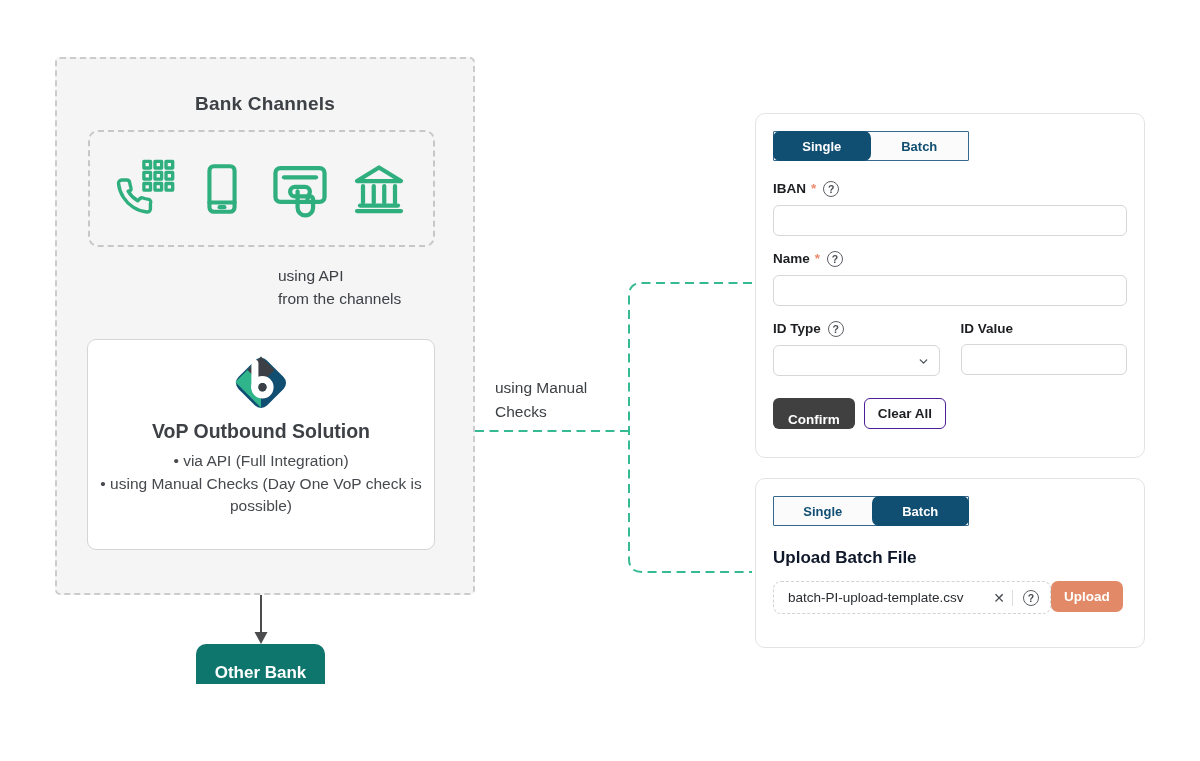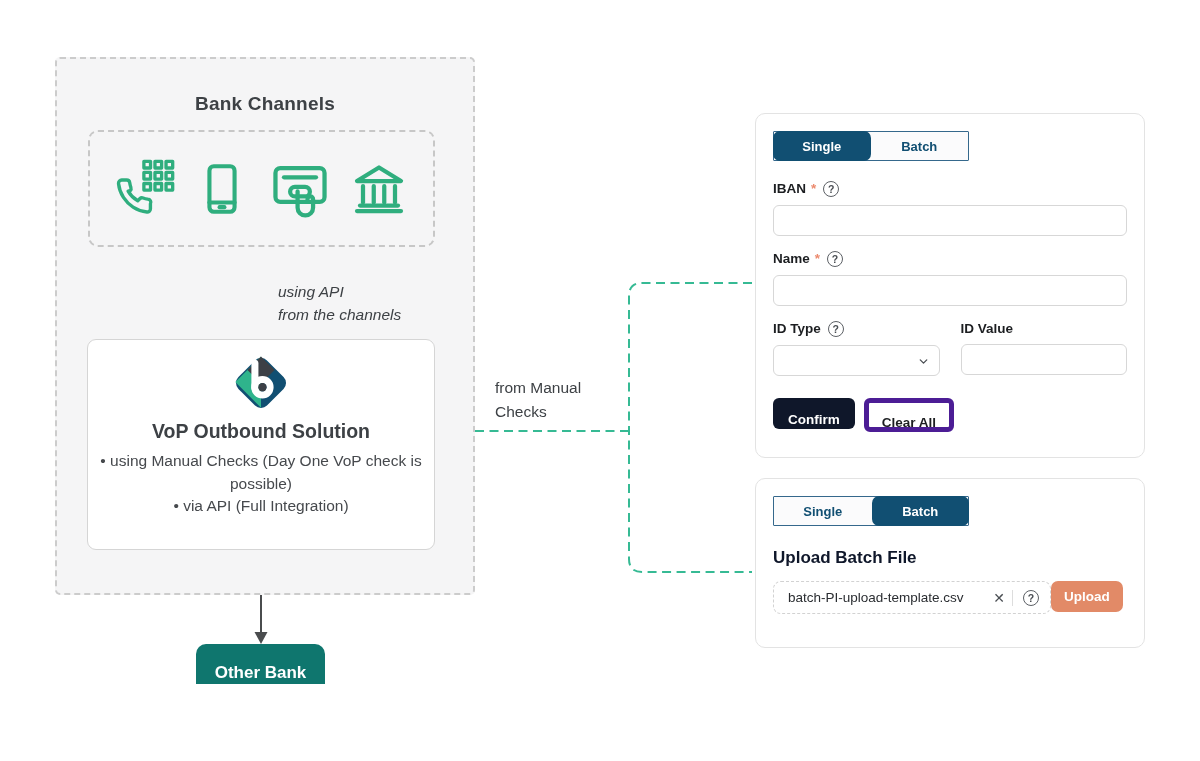--- a/index.html
+++ b/index.html
@@ -20,22 +20,22 @@
     font-size:19px; font-weight:700; color:#3d4145; letter-spacing:.2px;
   }
   .channels-box {
     position:absolute; left:88px; top:130px; width:347px; height:117px;
     border:2px dashed #c7c7c7; border-radius:10px;
     display:flex; align-items:center; justify-content:space-around; padding:0 16px;
   }
   .channel-icon { display:block; }
 
   .using-api {
-    position:absolute; left:278px; top:280px;
-    font-size:15.5px; line-height:23px; color:#3d4145;font-style:italic;
+    position:absolute; left:278px; top:264px;
+    font-size:15.5px; line-height:23px; color:#3d4145;
   }
 
   .vop-box {
     position:absolute; left:87px; top:339px; width:348px; height:211px;
     background:#ffffff; border:1.5px solid #d5d5d5; border-radius:9px;
     text-align:center;
   }
   .vop-logo { margin-top:13px; }
   .vop-title { font-size:19.5px; font-weight:700; color:#3d4145; margin-top:3px; }
   .vop-bullets { list-style:none; margin-top:7px; font-size:15.5px; line-height:22.5px; color:#46494d; padding:0 12px; }
@@ -93,26 +93,26 @@
   .two-col { display:flex; gap:21px; margin-top:15px; }
   .col { width:171px; }
   .select-box {
     position:relative; width:100%; height:31px; border:1px solid #d7d7d7; border-radius:6px;
     background:#fff; cursor:pointer;
   }
   .select-box svg { position:absolute; right:9px; top:9px; }
 
   .btn-row { display:flex; gap:9px; margin-top:22px; }
   .btn-primary {
-    height:31px; padding:14px 15px; background:#0f172a; color:#fff;
+    height:31px; padding:14px 15px; background:#404040; color:#fff;
     border:none; border-radius:6px; font-size:13.5px; font-weight:700; font-family:inherit; cursor:pointer;
   }
   .btn-secondary {
-    height:31px; padding:12px 13px; background:#fff; color:#1c1e21;
-    border:5px solid #4c1d95; border-radius:6px; font-size:13.5px; font-weight:700; font-family:inherit; cursor:pointer;
+    height:31px; padding:4px 13px; background:#fff; color:#1c1e21;
+    border:1px solid #4c1d95; border-radius:6px; font-size:13.5px; font-weight:700; font-family:inherit; cursor:pointer;
   }
 
   .upload-heading { font-size:17px; font-weight:700; color:#0f172a; margin-top:22px; }
   .upload-row { display:flex; align-items:flex-start; margin-top:13px; }
   .file-box {
     display:flex; align-items:center; width:278px; height:33px;
     border:1.5px dashed #d2d2d2; border-radius:8px; padding:0 11px 0 14px; background:#fff;
   }
   .file-name { flex:1; font-size:13.5px; color:#2a2d31; white-space:nowrap; overflow:hidden; }
   .file-close { font-size:14px; color:#4a4e53; cursor:pointer; padding:0 7px 0 2px; background:none; border:none; font-family:inherit; }
@@ -192,27 +192,27 @@
           <rect x="10.5" y="10.5" width="43" height="43" rx="9" fill="#114f72"></rect>
         </g>
       <polygon points="32,3.6 4.6,31 32,58.4" fill="#2fb48c"></polygon>
       <polygon points="32,3.6 46.5,18.1 32,32.6 17.5,18.1" fill="#3c4046"></polygon>
       <line x1="25.5" y1="11" x2="25.5" y2="37" stroke="#ffffff" stroke-width="7.5" stroke-linecap="round"></line>
       <circle cx="33.5" cy="36.5" r="8.2" fill="none" stroke="#ffffff" stroke-width="7.5"></circle>
       <circle cx="33.5" cy="36.5" r="4.4" fill="#3c4046"></circle>
     </svg>
     <div class="vop-title">VoP Outbound Solution</div>
     <ul class="vop-bullets">
+      <li>via API (Full Integration)</li>
       <li>using Manual Checks (Day One VoP check is possible)</li>
-      <li>via API (Full Integration)</li>
     </ul>
   </div>
 
   <div class="manual-checks">
-    <div>from Manual</div>
+    <div>using Manual</div>
     <div>Checks</div>
   </div>
 
   <button class="other-bank">Other Bank</button>
 
   <div class="panel panel-single">
     <div class="toggle-group">
       <button class="toggle-seg active left">Single</button>
       <button class="toggle-seg">Batch</button>
     </div>

